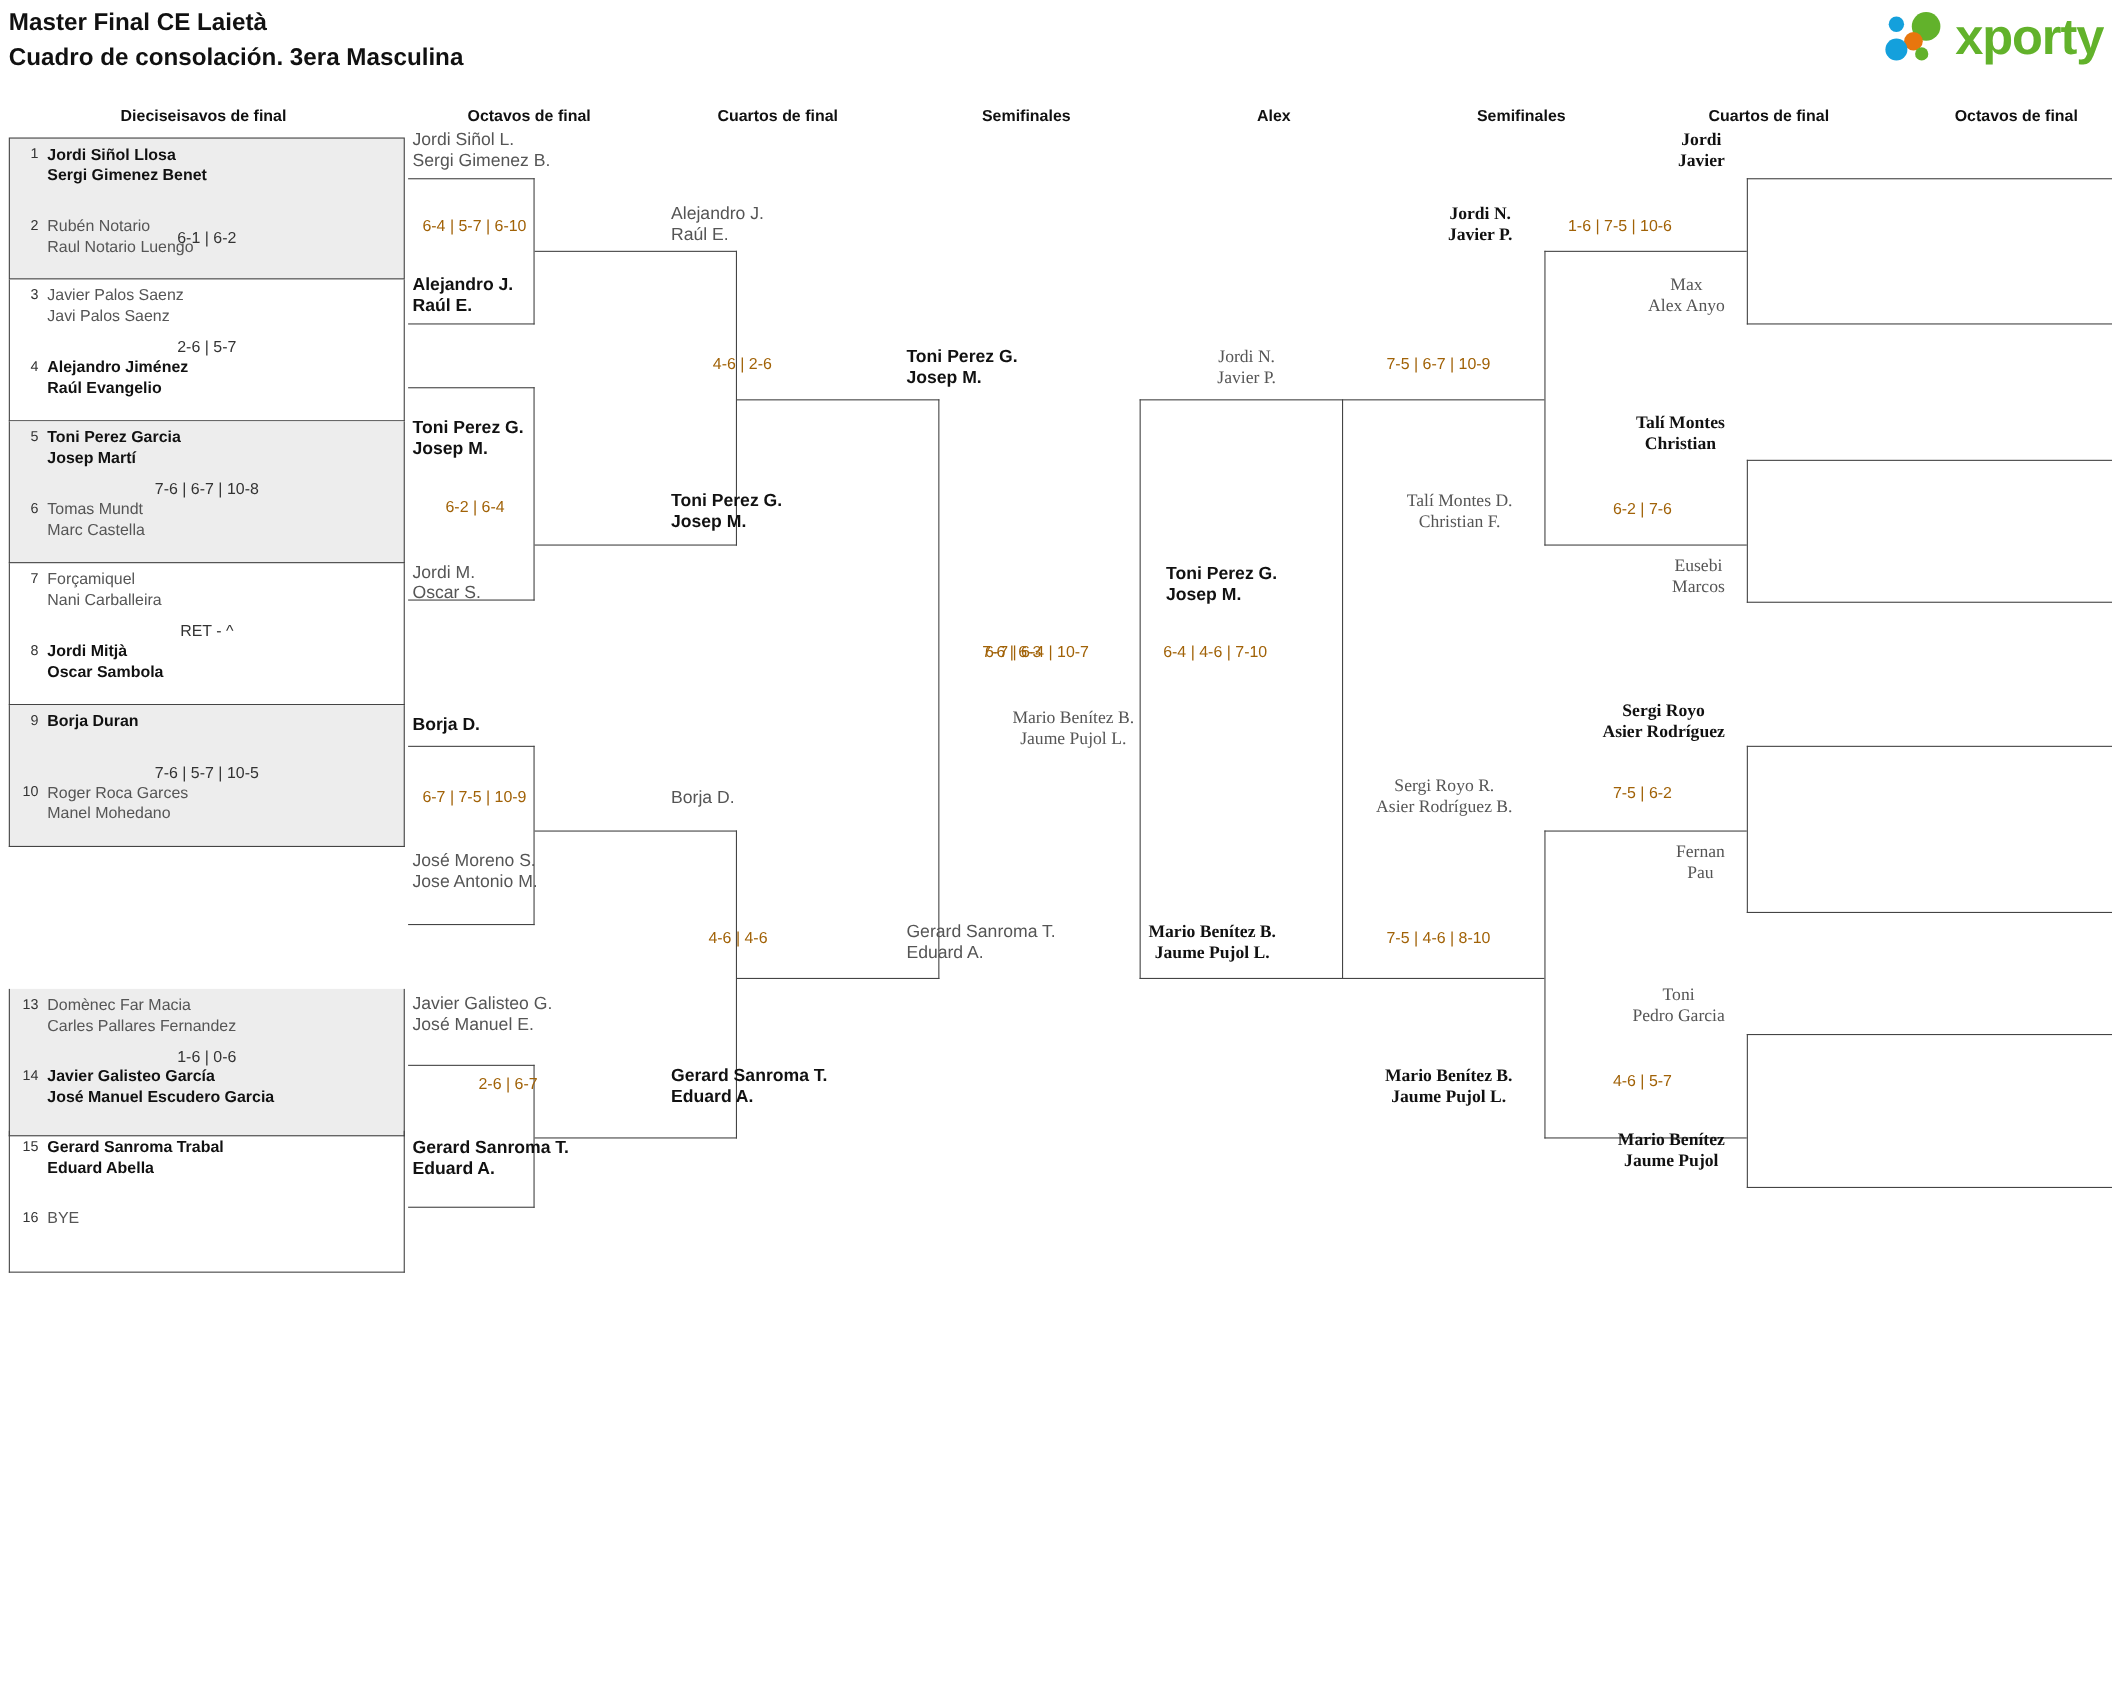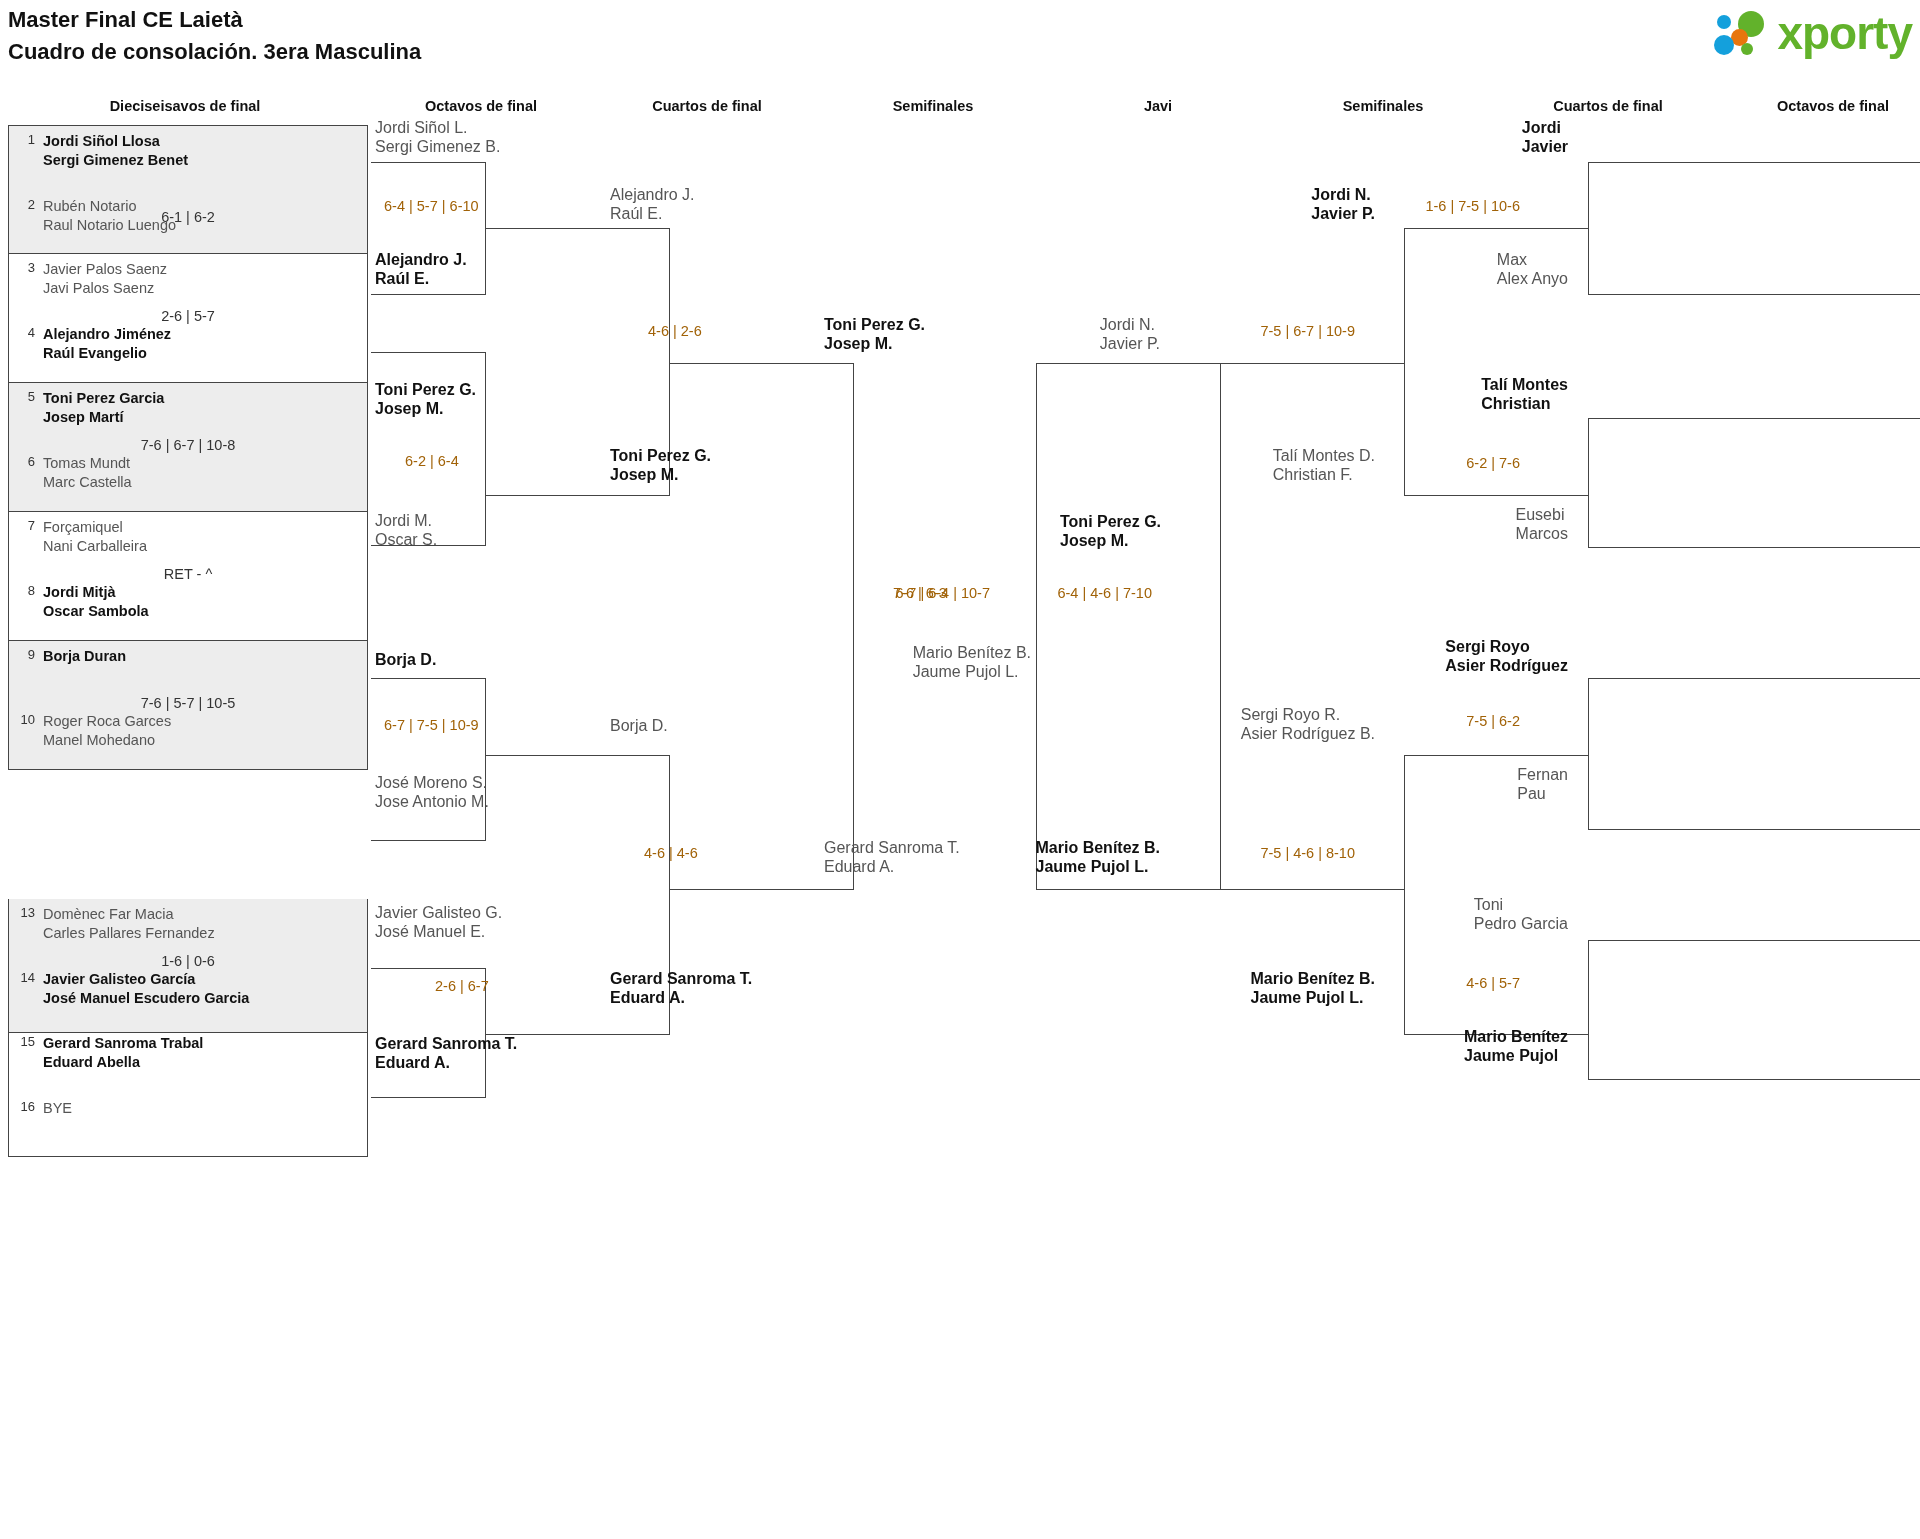--- a/index.html
+++ b/index.html
@@ -43,21 +43,21 @@
   .seed-names.win{color:#111;font-weight:700;}
   .seed-score{position:absolute;width:100%;text-align:center;font-size:14.5px;color:#333;}
 
   
   .mbox{position:absolute;box-sizing:border-box;border:1px solid #444;}
   .mbox.noright{border-right:none;}
   .mbox.noleft{border-left:none;}
 
   .nm{position:absolute;font-size:16px;line-height:19px;color:#555;white-space:nowrap;}
   .nm.win{color:#111;font-weight:700;}
-  .nm.r{text-align:left;}
+  .nm.r{text-align:center;font-family:Liberation Serif, serif;}
   .sc{position:absolute;font-size:14.5px;color:#a16207;white-space:nowrap;}
 </style>
 </head>
 <body>
 
 <div id="header">
   <div id="title-block">
     <div class="title-line">Master Final CE Laietà</div>
     <div class="title-line">Cuadro de consolación. 3era Masculina</div>
   </div>
@@ -71,21 +71,21 @@
     </div>
     <div id="logo-word">xporty</div>
   </div>
 </div>
 
 <div id="bracket">
     <div class="round-head" style="left:185px">Dieciseisavos de final</div>
     <div class="round-head" style="left:481px">Octavos de final</div>
     <div class="round-head" style="left:707px">Cuartos de final</div>
     <div class="round-head" style="left:933px">Semifinales</div>
-    <div class="round-head" style="left:1158px">Javi</div>
+    <div class="round-head" style="left:1158px">Alex</div>
     <div class="round-head" style="left:1383px">Semifinales</div>
     <div class="round-head" style="left:1608px">Cuartos de final</div>
     <div class="round-head" style="left:1833px">Octavos de final</div>
     <div class="seedbox shaded first" style="top:125px;height:129px;">
       <div class="seed-row" style="top:6px;">
         <div class="seed-num">1</div>
         <div class="seed-names win">
           <div>Jordi Siñol Llosa</div>
           <div>Sergi Gimenez Benet</div>
         </div>

